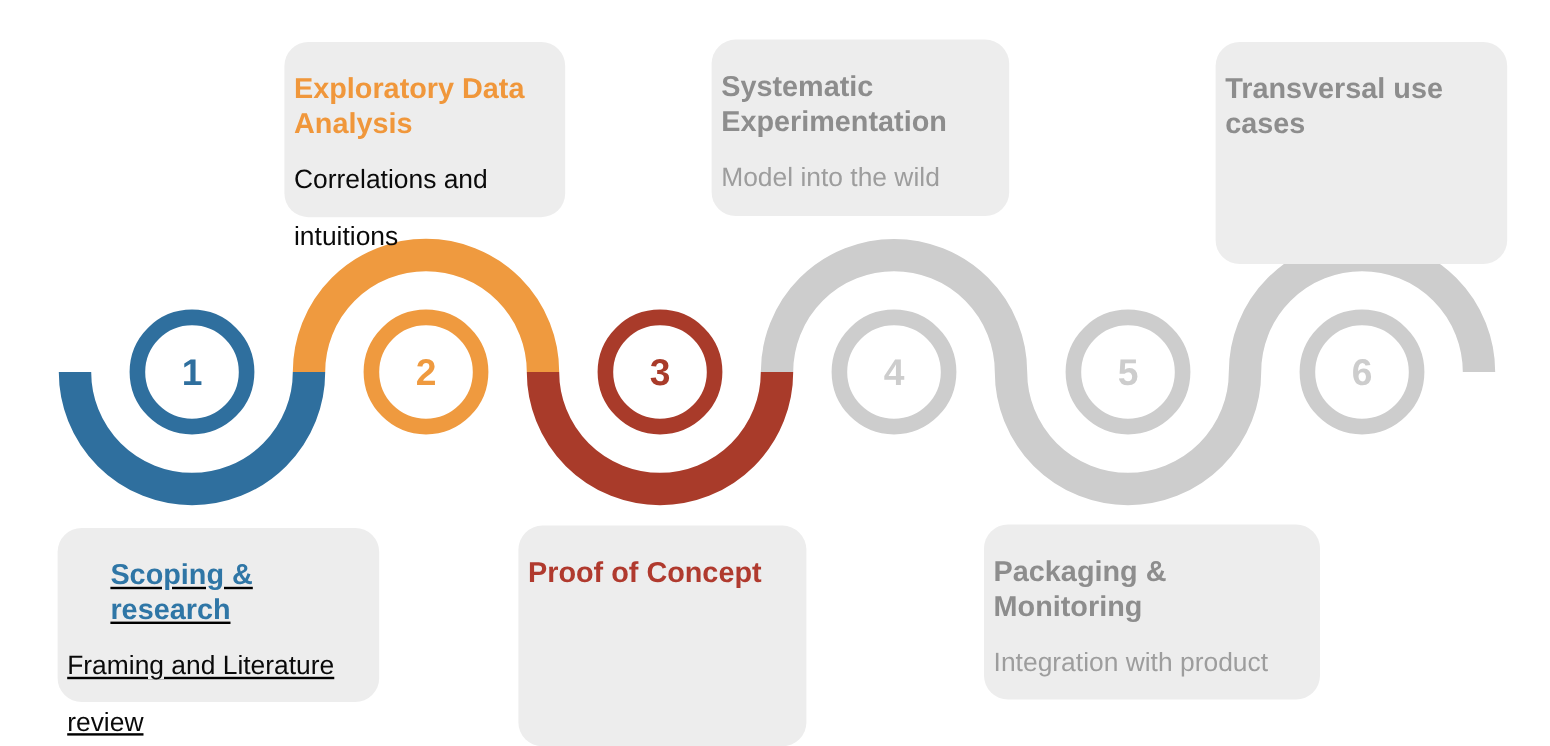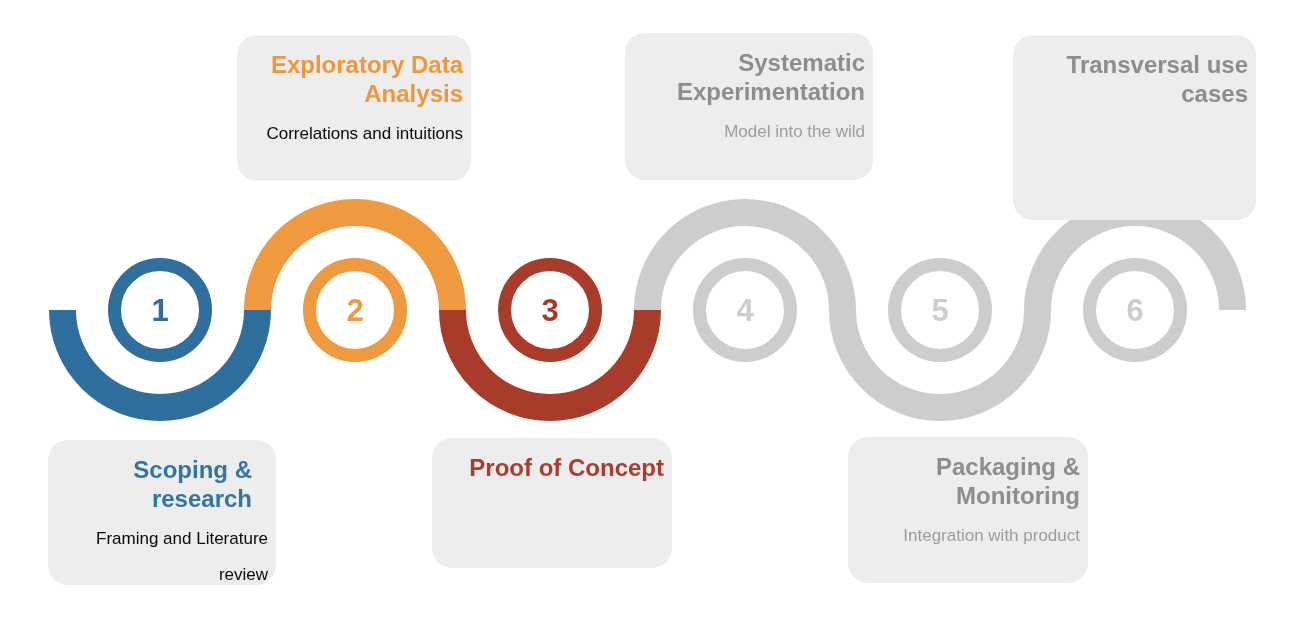--- a/index.html
+++ b/index.html
@@ -29,44 +29,44 @@
     font-weight: 700;
     text-anchor: middle;
   }
 
   
   .card {
     position: absolute;
     box-sizing: border-box;
     background: var(--card-bg, #ededed);
     border-radius: 20px;
-    text-align: right;
-    padding: 15px 8px 0 8px;
+    text-align: left;
+    padding: 25px 8px 0 8px;
   }
   .card-title {
     margin: 0 auto 7px auto;
     font-size: 24px;
     font-weight: 700;
     line-height: 1.22;
     color: var(--accent-text);
   }
   .card-subtitle {
     margin: 0;
-    font-size: 17px;
+    font-size: 22px;
     font-weight: 400;
     line-height: 2.15;
     color: var(--dark-text, #0a0a0a);
   }
   .accent-gray .card-subtitle { color: var(--gray-subtitle, #9d9d9d); }
 
-  .c1 { left: 48px;   top: 440px; width: 228px; height: 145px; }
+  .c1 { left: 48px;   top: 440px; width: 268px; height: 145px; text-decoration: underline; }
   .c2 { left: 237px;  top: 35px;  width: 234px; height: 146px; }
-  .c3 { left: 432px;  top: 438px; width: 240px; height: 130px; }
-  .c4 { left: 625px;  top: 33px;  width: 248px; height: 147px; }
-  .c5 { left: 848px;  top: 437px; width: 240px; height: 146px; }
+  .c3 { left: 432px;  top: 438px; width: 240px; height: 184px; }
+  .c4 { left: 593px;  top: 33px;  width: 248px; height: 147px; }
+  .c5 { left: 820px;  top: 437px; width: 280px; height: 146px; }
   .c6 { left: 1013px; top: 35px;  width: 243px; height: 185px; }
   .c1 .card-title { max-width: 180px; }
 </style>
 </head>
 <body>
 
 <div class="stage">
 
   <svg class="wave-svg" width="1292" height="622" viewBox="0 0 1292 622" xmlns="http://www.w3.org/2000/svg">
 

